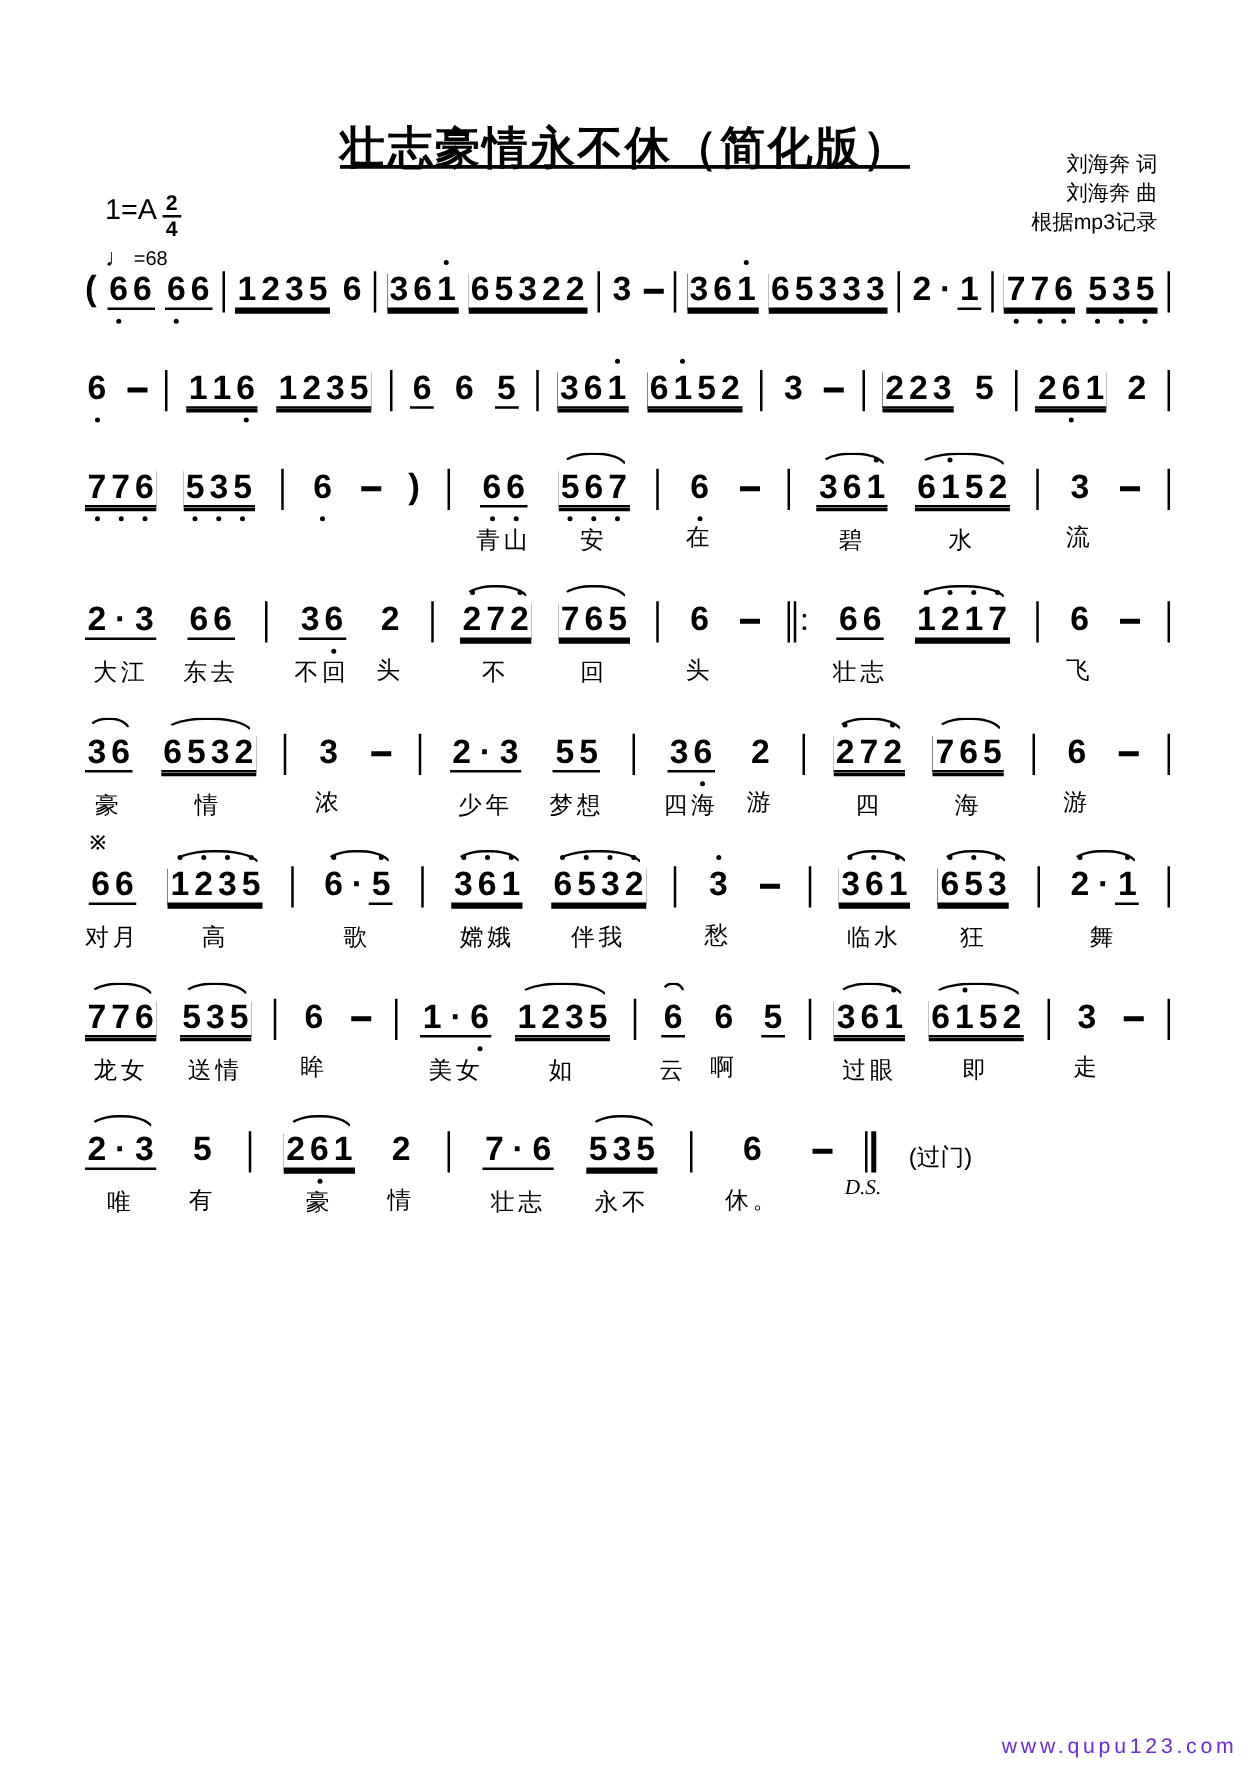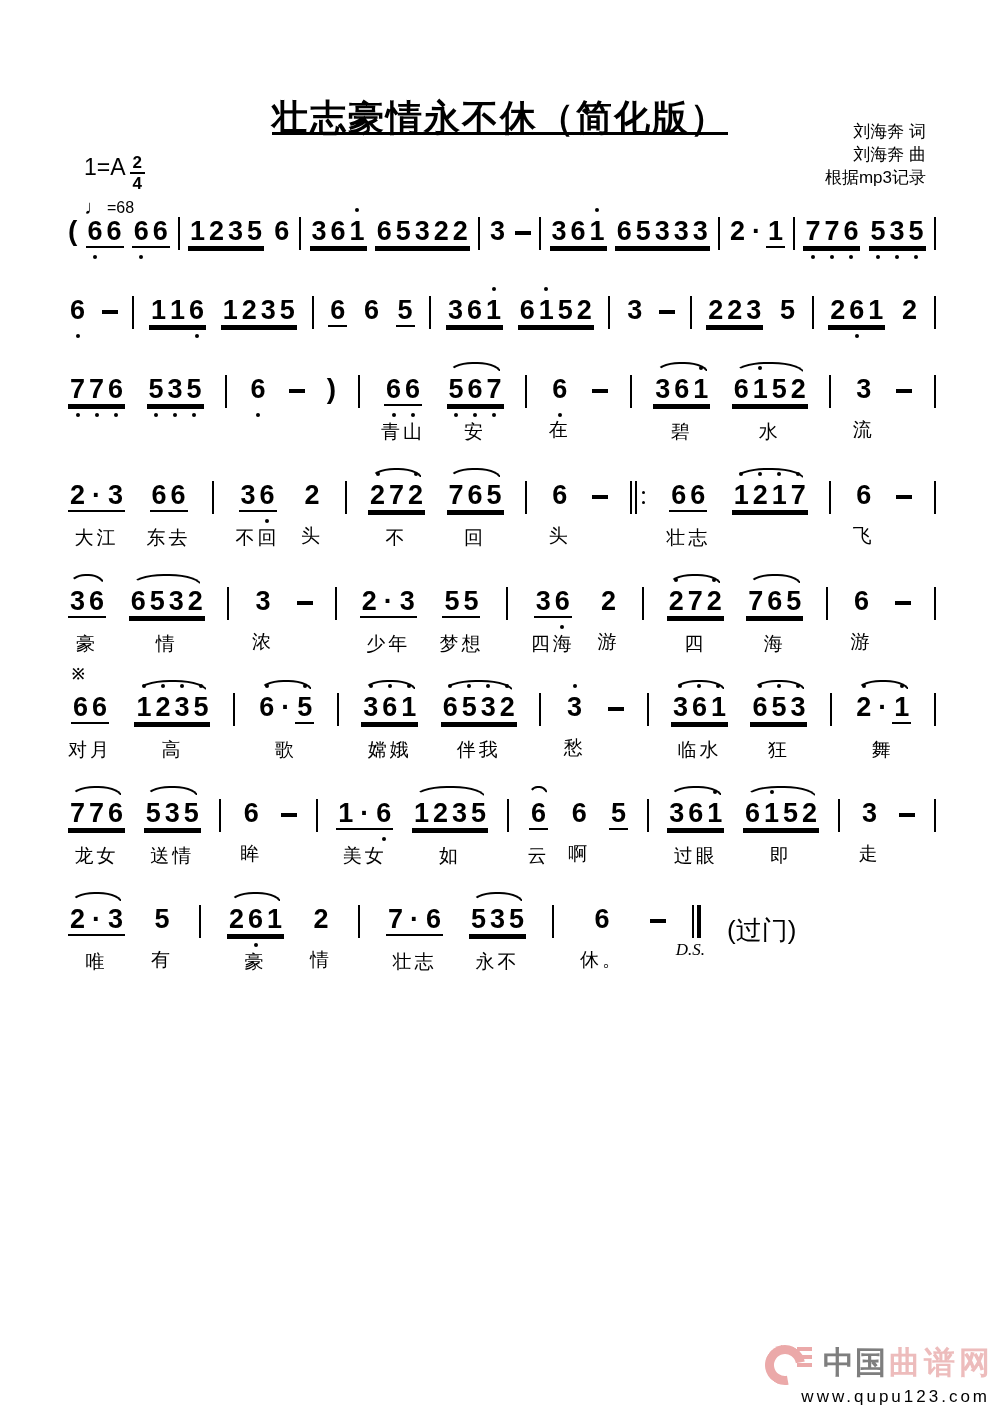--- a/index.html
+++ b/index.html
@@ -32,32 +32,32 @@
   .lyr{margin-top:13px;font-size:19px;letter-spacing:3px;white-space:nowrap;}
   .vbar{width:2px;height:33px;background:#000;margin-top:13px;}
   .dashtok{width:16px;height:4px;background:#000;margin-top:27px;}
   .paren{margin-top:11px;font-size:28px;font-weight:bold;line-height:32px;}
   .rpt,.fin{display:flex;gap:3px;margin-top:13px;height:33px;position:relative;}
   .rb{width:2px;background:#000;}
   .rb.t{width:4px;}
   .rc{display:flex;flex-direction:column;justify-content:center;gap:7px;margin-left:2px;}
   .rc i{width:3px;height:3px;border-radius:50%;background:#000;}
   .ds{position:absolute;top:35px;right:-4px;font-family:"Liberation Serif",serif;font-style:italic;font-size:17px;white-space:nowrap;}
-  .ptxt{margin-top:21px;font-size:26px;}
+  .ptxt{margin-top:21px;font-size:19px;}
   .segno{position:absolute;left:4px;top:-17px;font-size:15px;font-weight:bold;}
   
   .wm{position:absolute;right:6px;bottom:8px;display:flex;flex-direction:column;align-items:flex-end;}
   .wmrow{display:flex;align-items:center;gap:2px;}
   .wm-logo{position:relative;width:44px;height:44px;margin-right:2px;}
   .wm-c{position:absolute;left:0;top:4px;width:22px;height:22px;border:9px solid #eba9a9;border-radius:50%;border-right-color:transparent;transform:rotate(35deg);}
   .wm-bars{position:absolute;left:32px;top:6px;display:flex;flex-direction:column;gap:4px;}
   .wm-bars i{width:15px;height:4px;background:#eba9a9;}
   .wm-dark{font-size:31px;font-weight:bold;color:#7e7e7e;letter-spacing:1px;margin-left:10px;}
   .wm-light{font-size:31px;font-weight:bold;color:#edbcbc;letter-spacing:4px;}
-  .wm-url{font-size:17px;color:#000000;letter-spacing:3px;margin-top:2px;margin-right:4px;}
+  .wm-url{font-size:17px;color:#6d28d9;letter-spacing:3px;margin-top:2px;margin-right:4px;}
 </style>
 </head>
 <body>
 
 <div class="title">壮志豪情永不休（简化版）</div>
 
 <div class="credits">
   <div>刘海奔 词</div>
   <div>刘海奔 曲</div>
   <div>根据mp3记录</div>
@@ -816,26 +816,14 @@
       <div class="fin">
         <span class="rb"></span>
         <span class="rb t"></span>
         <div class="ds">D.S.</div>
       </div>
       <div class="ptxt">(过门)</div>
     </div>
   </div>
 
 <div class="wm">
-  <div class="wmrow">
-    <span class="wm-logo">
-      <i class="wm-c"></i>
-      <span class="wm-bars">
-          <i></i>
-          <i></i>
-          <i></i>
-        </span>
-    </span>
-    <span class="wm-dark">中国</span>
-    <span class="wm-light">曲谱网</span>
-  </div>
   <div class="wm-url">www.qupu123.com</div>
 </div>
 
 </body></html>

